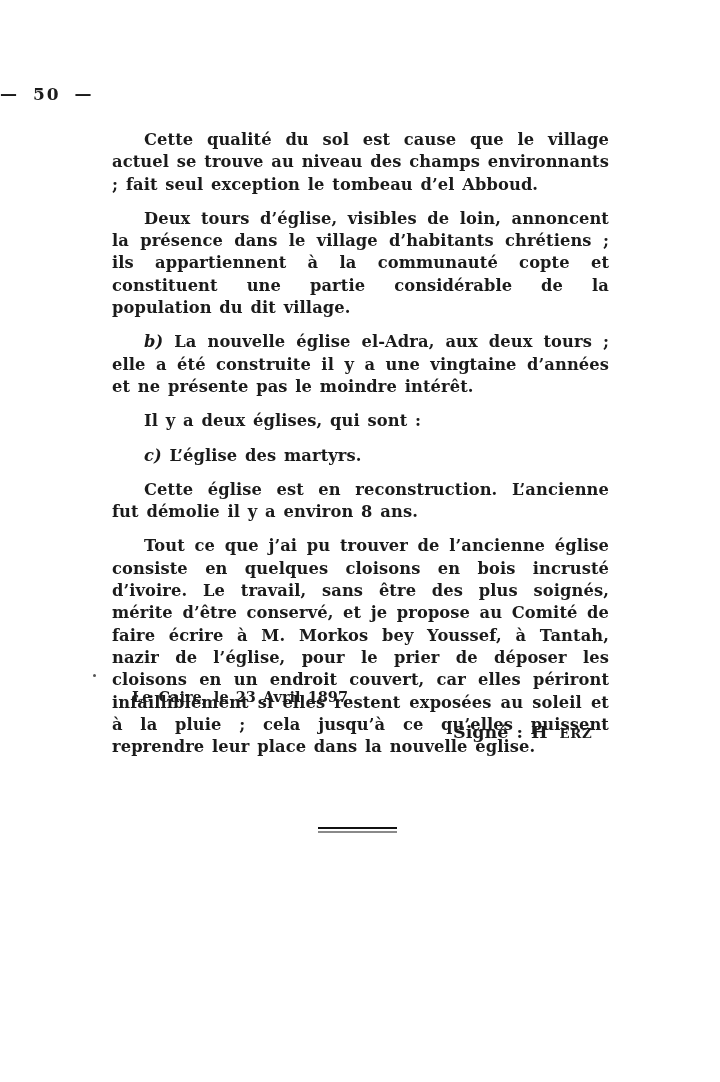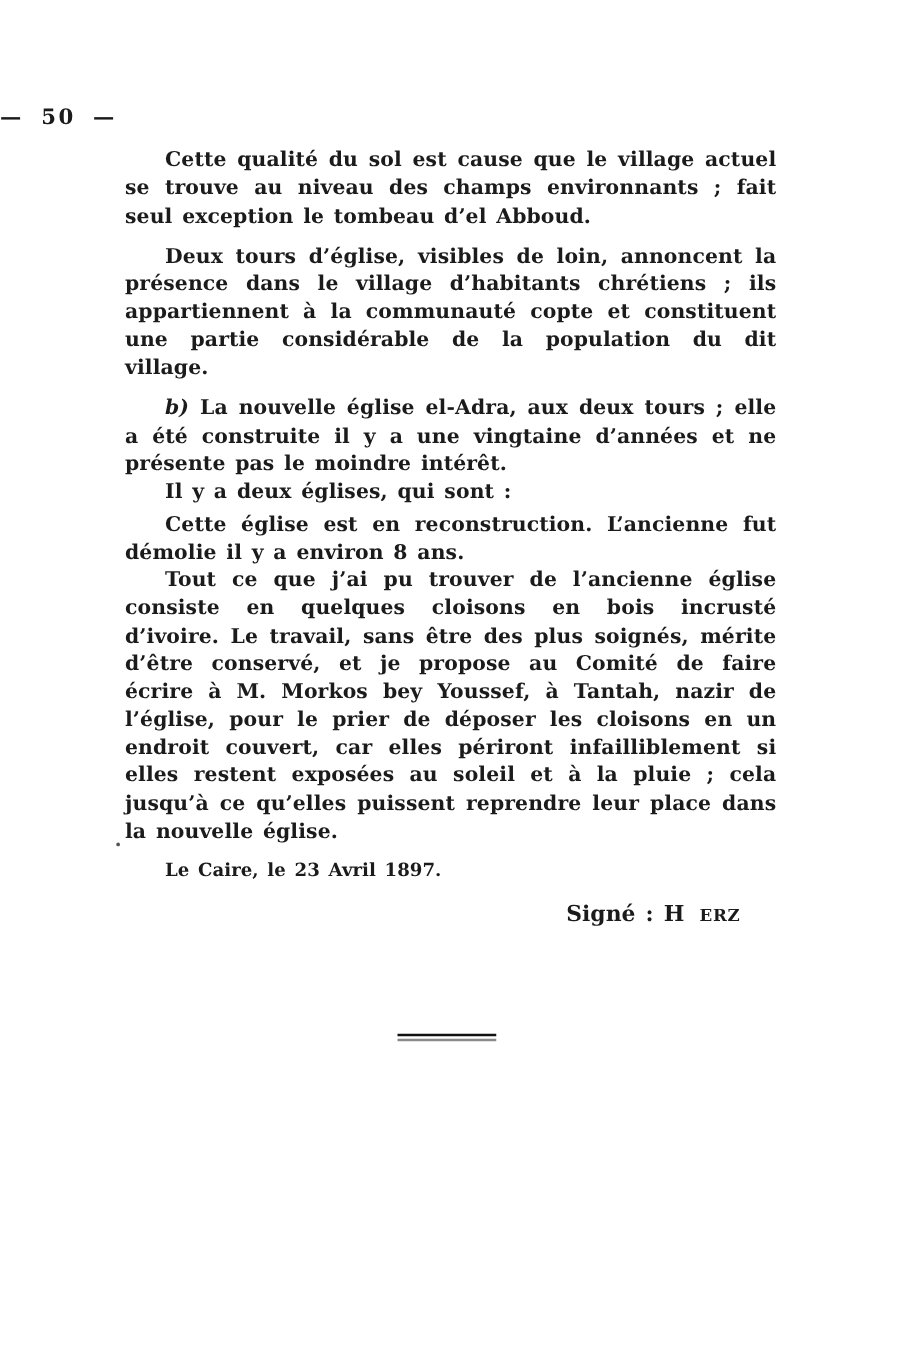--- a/index.html
+++ b/index.html
@@ -32,21 +32,21 @@
   }
   .content{
     position:absolute;
     left:100px;top:117px;width:521px;
     font-size:16.3px;
     line-height:22.3px;
     text-align:justify;
     text-justify:inter-word;
   }
   p.para{
-    margin:0;
+    margin:12px;
     text-indent:32px;
     word-spacing:2px;
     letter-spacing:0.1px;
   }
   p.gap-section{margin-top:10px;}
   p.gap-small{margin-top:4px;}
   .marker{font-style:italic;}
   sup{font-size:0.62em;vertical-align:super;line-height:0;}
   .dateline{
     position:absolute;
@@ -82,20 +82,21 @@
 
 <div class="page">
 
   <div class="pageno">— 50 —</div>
 
   <div class="content">
       <p class="para">Cette qualité du sol est cause que le village actuel se trouve au niveau des champs environnants ; fait seul exception le tombeau d’el Abboud.</p>
       <p class="para gap-section">Deux tours d’église, visibles de loin, annoncent la présence dans le village d’habitants chrétiens ; ils appartiennent à la communauté copte et constituent une partie considérable de la population du dit village.</p>
       <p class="para gap-section"><span class="marker">b) </span>La nouvelle église el-Adra, aux deux tours ; elle a été construite il y a une vingtaine d’années et ne présente pas le moindre intérêt.</p>
       <p class="para">Il y a deux églises, qui sont :</p>
+      <p class="para gap-section"><span class="marker">c) </span>L’église des martyrs.</p>
       <p class="para gap-small">Cette église est en reconstruction. L’ancienne fut démolie il y a environ 8 ans.</p>
       <p class="para">Tout ce que j’ai pu trouver de l’ancienne église consiste en quelques cloisons en bois incrusté d’ivoire. Le travail, sans être des plus soignés, mérite d’être conservé, et je propose au Comité de faire écrire à M. Morkos bey Youssef, à Tantah, nazir de l’église, pour le prier de déposer les cloisons en un endroit couvert, car elles périront infailliblement si elles restent exposées au soleil et à la pluie ; cela jusqu’à ce qu’elles puissent reprendre leur place dans la nouvelle église.</p>
     </div>
 
   <div class="dateline">Le Caire, le 23 Avril 1897.</div>
 
   <div class="signature">
     <span>Signé :</span>
     <span>
       <span>H</span><span class="sig-rest" style="text-transform:uppercase;margin-left:12px;">erz</span>

